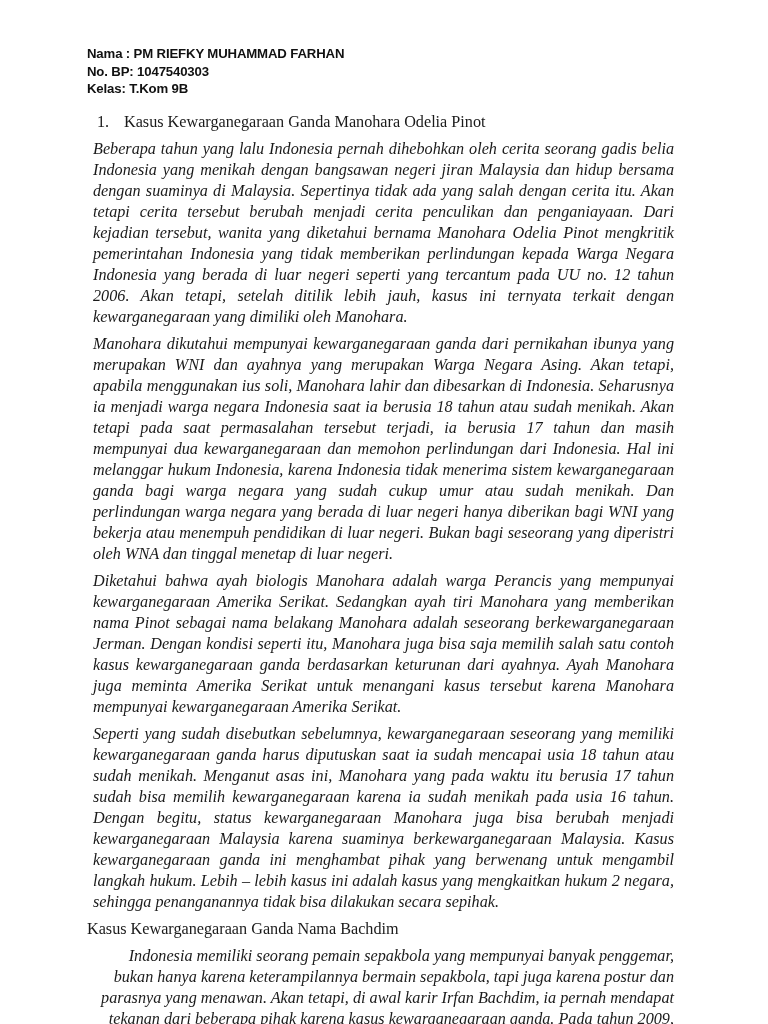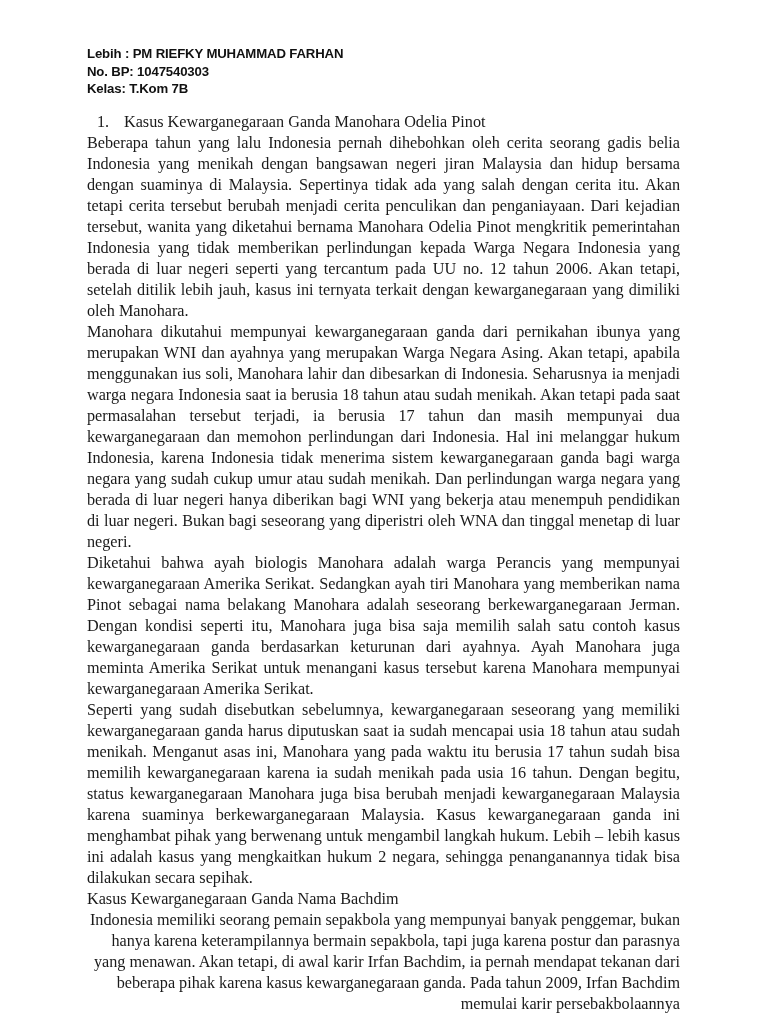--- a/index.html
+++ b/index.html
@@ -47,44 +47,45 @@
   }
   .numbered-heading .num {
     position: absolute;
     left: 10px;
     top: 0;
   }
   p.body-par {
     font-size: 16.2px;
     line-height: 21px;
     text-align: justify;
-    margin: 0;
+    margin: 6px;
     text-justify: inter-word;
     hyphens: none;
+    font-style: italic;
   }
   p.body-par.last-natural {
     text-align: right;
   }
   .sub-heading {
     font-size: 16.2px;
     line-height: 21px;
     margin: 0;
     text-align: left;
     white-space: nowrap;
   }
 </style>
 </head>
 <body>
 
 <div class="page">
 
   <div class="doc-header">
-    <div>Lebih : PM RIEFKY MUHAMMAD FARHAN</div>
+    <div>Nama : PM RIEFKY MUHAMMAD FARHAN</div>
     <div>No. BP: 1047540303</div>
-    <div>Kelas: T.Kom 7B</div>
+    <div>Kelas: T.Kom 9B</div>
   </div>
 
   <div class="spacer-after-header"></div>
 
   <div class="numbered-heading">
     <span class="num">1.</span>
     <span>Kasus Kewarganegaraan Ganda Manohara Odelia Pinot</span>
   </div>
 
   <p class="body-par">Beberapa tahun yang lalu Indonesia pernah dihebohkan oleh cerita seorang gadis belia Indonesia yang menikah dengan bangsawan negeri jiran Malaysia dan hidup bersama dengan suaminya di Malaysia. Sepertinya tidak ada yang salah dengan cerita itu. Akan tetapi cerita tersebut berubah menjadi cerita penculikan dan penganiayaan. Dari kejadian tersebut, wanita yang diketahui bernama Manohara Odelia Pinot mengkritik pemerintahan Indonesia yang tidak memberikan perlindungan kepada Warga Negara Indonesia yang berada di luar negeri seperti yang tercantum pada UU no. 12 tahun 2006. Akan tetapi, setelah ditilik lebih jauh, kasus ini ternyata terkait dengan kewarganegaraan yang dimiliki oleh Manohara.</p>

